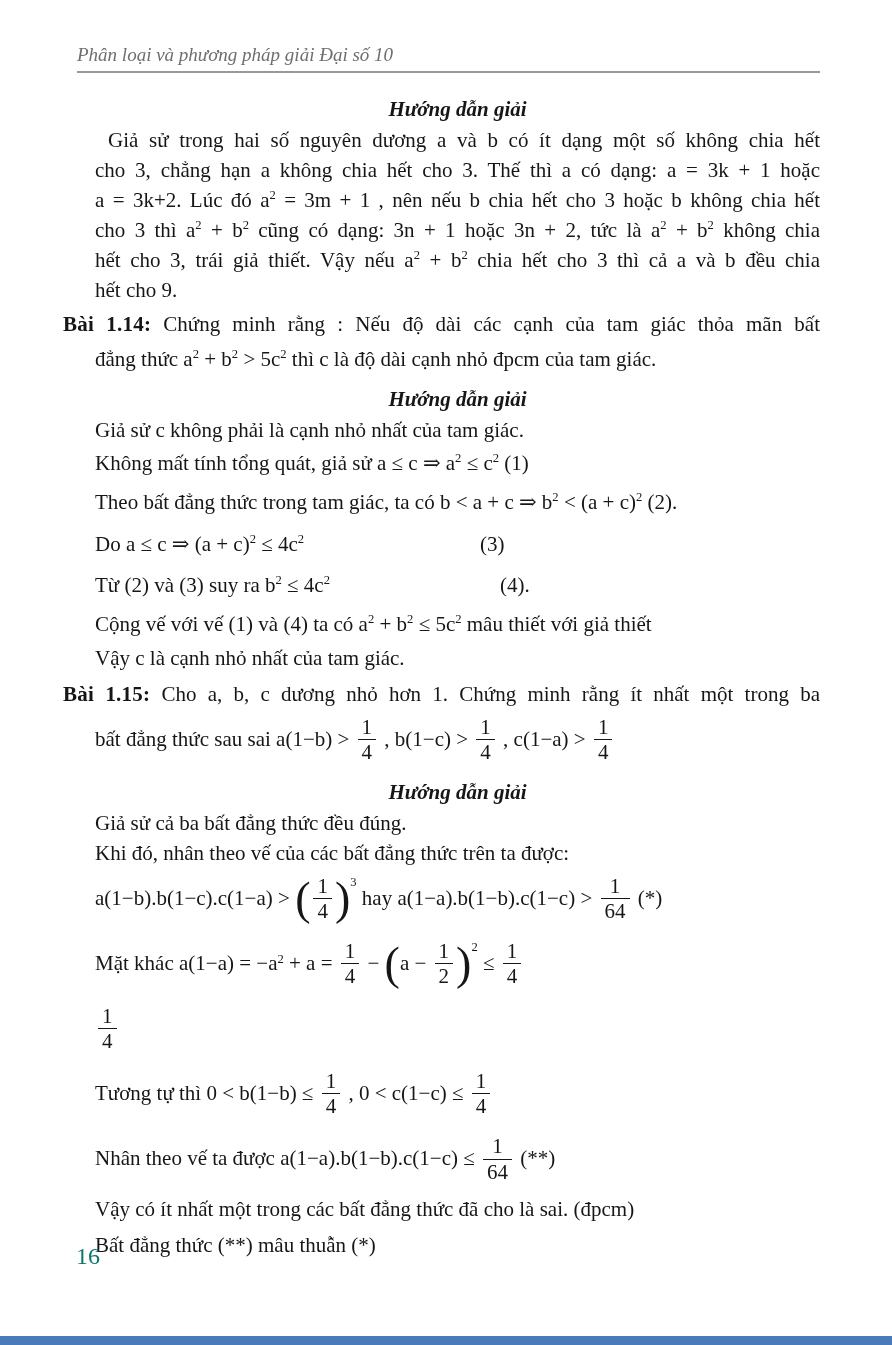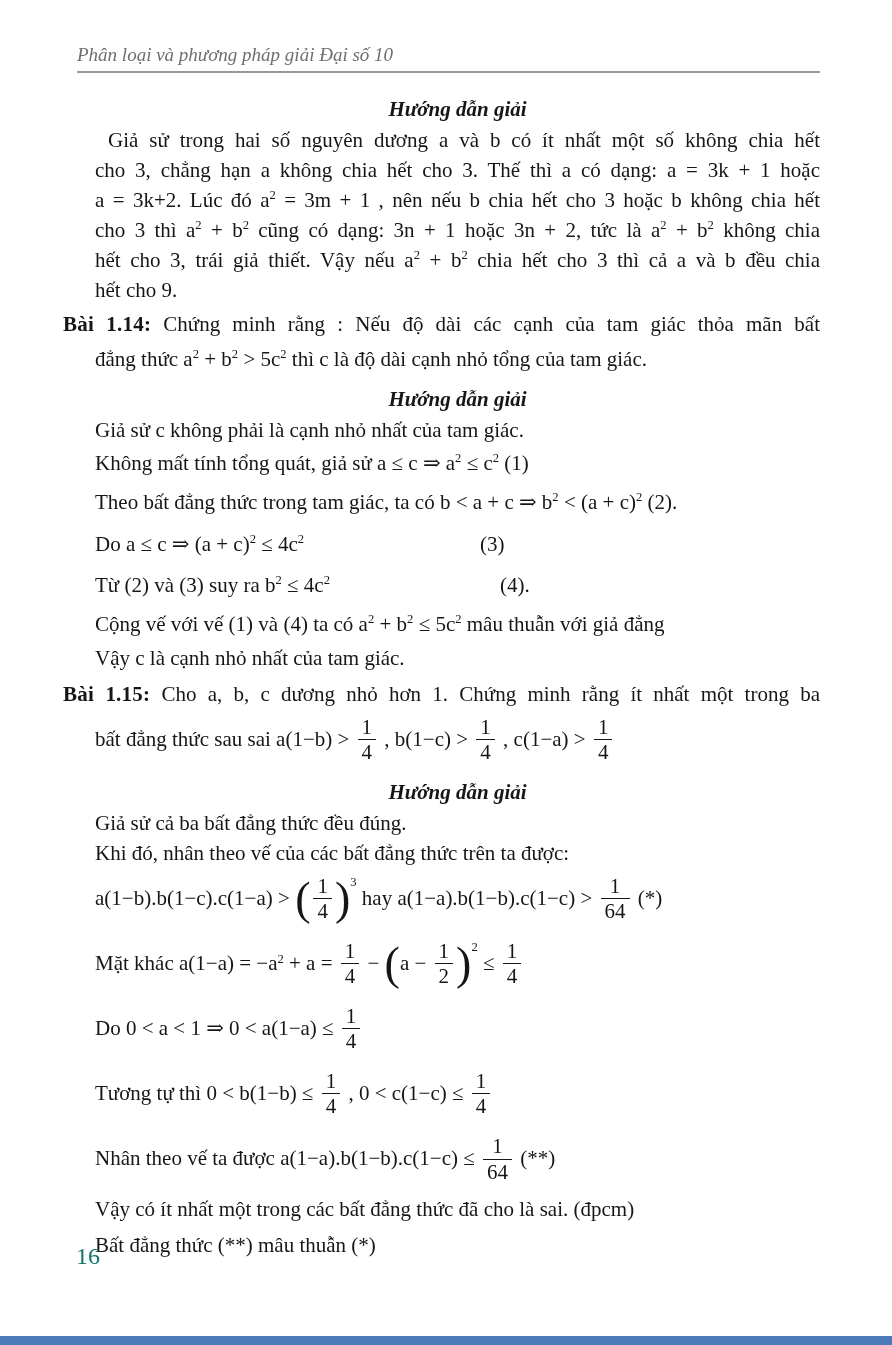--- a/index.html
+++ b/index.html
@@ -32,44 +32,44 @@
 </style>
 </head>
 <body>
 
 <div class="page">
   <div class="header">
     <span>Phân loại và phương pháp giải Đại số 10</span>
   </div>
   <div class="content">
       <div class="line h" style="margin-top: 10px;"><span>Hướng dẫn giải</span></div>
-      <div class="line p pi"><span>Giả sử trong hai số nguyên dương a và b có ít nhất một số không chia hết</span></div>
+      <div class="line p pi"><span>Giả sử trong hai số nguyên dương a và b có ít dạng một số không chia hết</span></div>
       <div class="line p"><span>cho 3, chẳng hạn a không chia hết cho 3. Thế thì a có dạng: a = 3k + 1 hoặc</span></div>
       <div class="line p"><span>a = 3k+2. Lúc đó a</span><sup>2</sup><span> = 3m + 1 , nên nếu b chia hết cho 3 hoặc b không chia hết</span></div>
       <div class="line p"><span>cho 3 thì a</span><sup>2</sup><span> + b</span><sup>2</sup><span> cũng có dạng: 3n + 1 hoặc 3n + 2, tức là a</span><sup>2</sup><span> + b</span><sup>2</sup><span> không chia</span></div>
       <div class="line p"><span>hết cho 3, trái giả thiết. Vậy nếu a</span><sup>2</sup><span> + b</span><sup>2</sup><span> chia hết cho 3 thì cả a và b đều chia</span></div>
       <div class="line pl"><span>hết cho 9.</span></div>
       <div class="line p lbl" style="margin-top: 4px;"><b>Bài 1.14:</b><span> Chứng minh rằng : Nếu độ dài các cạnh của tam giác thỏa mãn bất</span></div>
-      <div class="line m" style="line-height: 40px;"><span>đẳng thức a</span><sup>2</sup><span> + b</span><sup>2</sup><span> &gt; 5c</span><sup>2</sup><span> thì c là độ dài cạnh nhỏ tổng của tam giác.</span></div>
+      <div class="line m" style="line-height: 40px;"><span>đẳng thức a</span><sup>2</sup><span> + b</span><sup>2</sup><span> &gt; 5c</span><sup>2</sup><span> thì c là độ dài cạnh nhỏ đpcm của tam giác.</span></div>
       <div class="line h" style="margin-top: 4px;"><span>Hướng dẫn giải</span></div>
       <div class="line m"><span>Giả sử c không phải là cạnh nhỏ nhất của tam giác.</span></div>
       <div class="line m" style="line-height: 36px;"><span>Không mất tính tổng quát, giả sử a ≤ c ⇒ a</span><sup>2</sup><span> ≤ c</span><sup>2</sup><span> (1)</span></div>
       <div class="line m" style="line-height: 42px;"><span>Theo bất đẳng thức trong tam giác, ta có b &lt; a + c ⇒ b</span><sup>2</sup><span> &lt; (a + c)</span><sup>2</sup><span> (2).</span></div>
       <div class="line m" style="line-height: 42px;"><span>Do a ≤ c ⇒ (a + c)</span><sup>2</sup><span> ≤ 4c</span><sup>2</sup><span class="gap" style="width: 176px;"></span><span>(3)</span></div>
       <div class="line m" style="line-height: 40px;"><span>Từ (2) và (3) suy ra b</span><sup>2</sup><span> ≤ 4c</span><sup>2</sup><span class="gap" style="width: 170px;"></span><span>(4).</span></div>
-      <div class="line m" style="line-height: 38px;"><span>Cộng vế với vế (1) và (4) ta có a</span><sup>2</sup><span> + b</span><sup>2</sup><span> ≤ 5c</span><sup>2</sup><span> mâu thuẫn với giả đẳng</span></div>
+      <div class="line m" style="line-height: 38px;"><span>Cộng vế với vế (1) và (4) ta có a</span><sup>2</sup><span> + b</span><sup>2</sup><span> ≤ 5c</span><sup>2</sup><span> mâu thiết với giả thiết</span></div>
       <div class="line m"><span>Vậy c là cạnh nhỏ nhất của tam giác.</span></div>
       <div class="line p lbl" style="margin-top: 6px;"><b>Bài 1.15:</b><span> Cho a, b, c dương nhỏ hơn 1. Chứng minh rằng ít nhất một trong ba</span></div>
       <div class="line disp"><span>bất đẳng thức sau sai a(1−b) &gt; </span><span class="fr"><span class="nu">1</span><span class="de">4</span></span><span> , b(1−c) &gt; </span><span class="fr"><span class="nu">1</span><span class="de">4</span></span><span> , c(1−a) &gt; </span><span class="fr"><span class="nu">1</span><span class="de">4</span></span></div>
       <div class="line h" style="margin-top: 2px;"><span>Hướng dẫn giải</span></div>
       <div class="line m"><span>Giả sử cả ba bất đẳng thức đều đúng.</span></div>
       <div class="line m"><span>Khi đó, nhân theo vế của các bất đẳng thức trên ta được:</span></div>
       <div class="line disp"><span>a(1−b).b(1−c).c(1−a) &gt; </span><span class="bp">(</span><span class="fr"><span class="nu">1</span><span class="de">4</span></span><span class="bp">)</span><sup class="hs">3</sup><span> hay a(1−a).b(1−b).c(1−c) &gt; </span><span class="fr"><span class="nu">1</span><span class="de">64</span></span><span> (*)</span></div>
       <div class="line disp"><span>Mặt khác a(1−a) = −a</span><sup>2</sup><span> + a = </span><span class="fr"><span class="nu">1</span><span class="de">4</span></span><span> − </span><span class="bp">(</span><span>a − </span><span class="fr"><span class="nu">1</span><span class="de">2</span></span><span class="bp">)</span><sup class="hs">2</sup><span> ≤ </span><span class="fr"><span class="nu">1</span><span class="de">4</span></span></div>
-      <div class="line disp"><span>Do 0 &lt; a &lt; 1 ⇒ 0 &lt; a(1−a) ≤ </span><span class="fr"><span class="nu">1</span><span class="de">4</span></span></div>
+      <div class="line disp"><span class="fr"><span class="nu">1</span><span class="de">4</span></span></div>
       <div class="line disp"><span>Tương tự thì 0 &lt; b(1−b) ≤ </span><span class="fr"><span class="nu">1</span><span class="de">4</span></span><span> , 0 &lt; c(1−c) ≤ </span><span class="fr"><span class="nu">1</span><span class="de">4</span></span></div>
       <div class="line disp"><span>Nhân theo vế ta được a(1−a).b(1−b).c(1−c) ≤ </span><span class="fr"><span class="nu">1</span><span class="de">64</span></span><span> (**)</span></div>
       <div class="line m"><span>Vậy có ít nhất một trong các bất đẳng thức đã cho là sai. (đpcm)</span></div>
       <div class="line m" style="margin-top: 6px;"><span>Bất đẳng thức (**) mâu thuẫn (*)</span></div>
     </div>
 </div>
 <div class="page-number">16</div>
 <div class="footer-bar"></div>
 
 </body></html>

